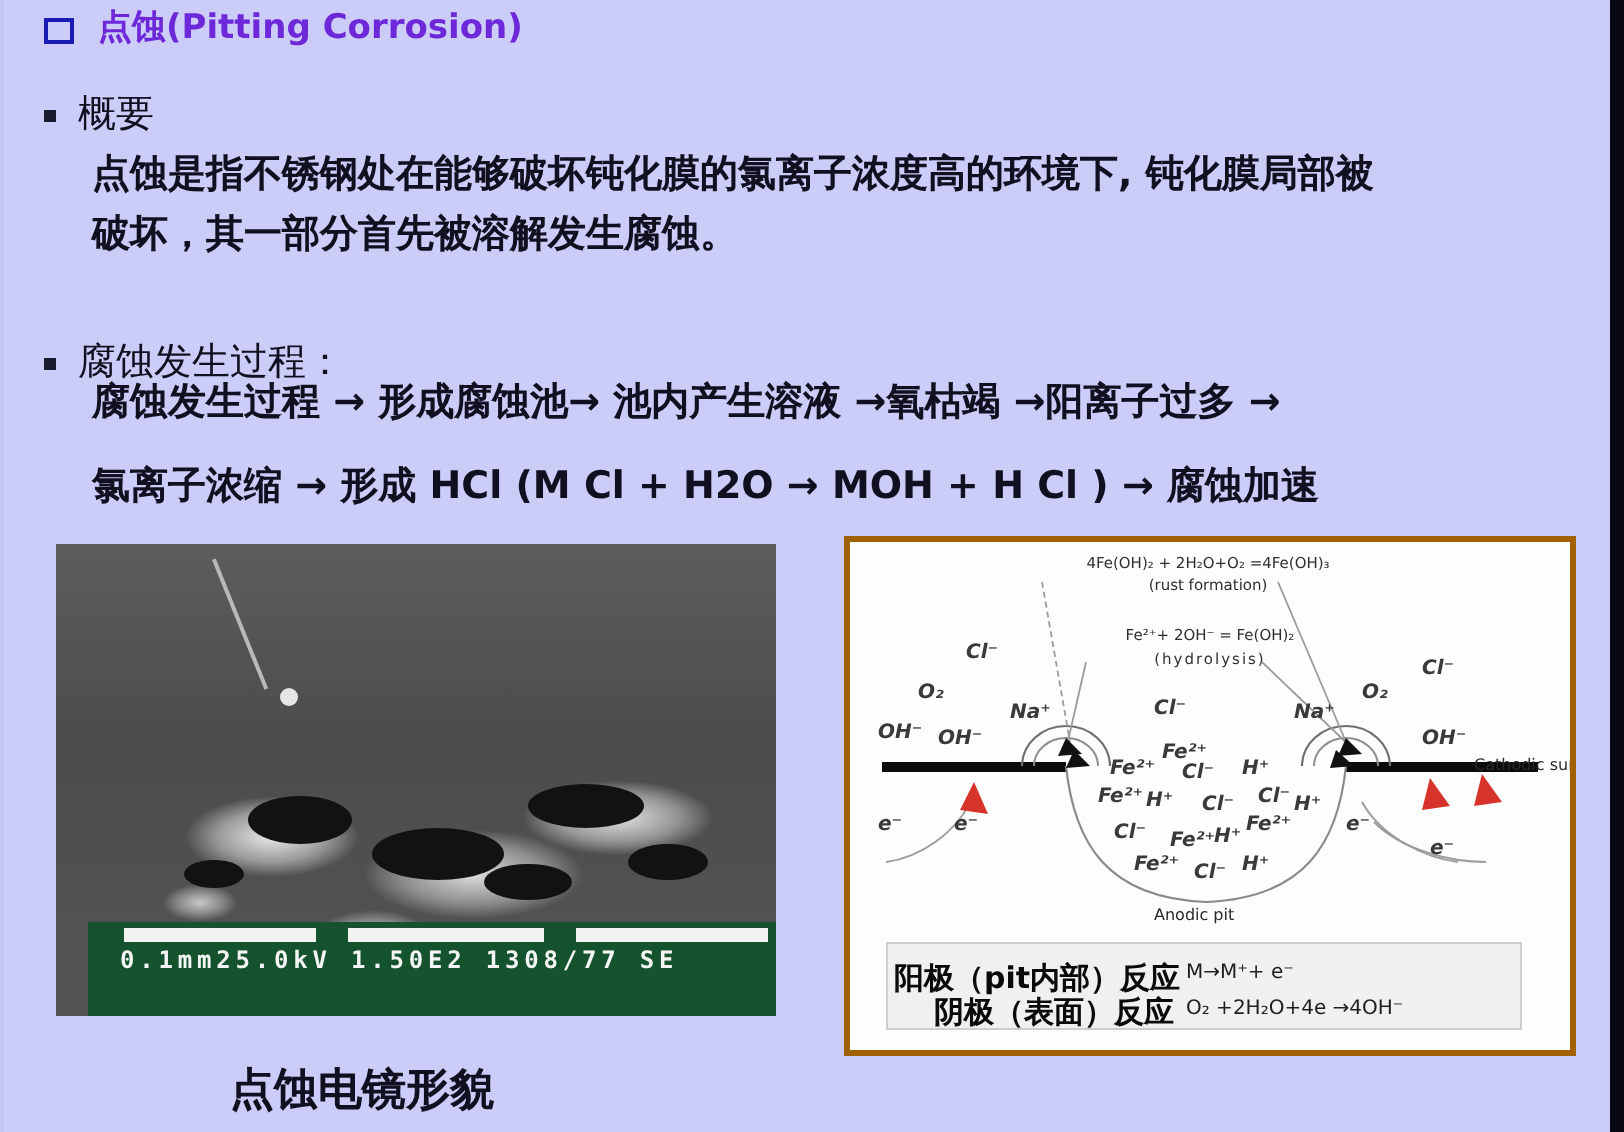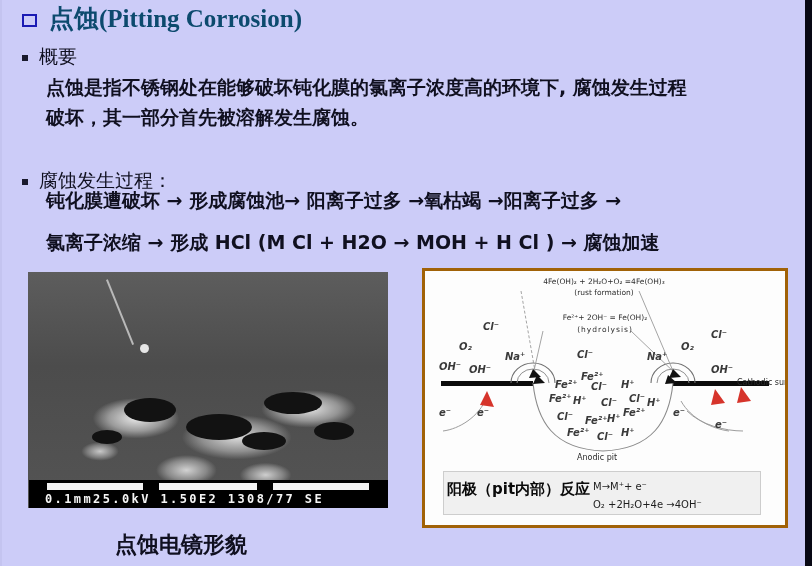--- a/index.html
+++ b/index.html
@@ -13,23 +13,22 @@
   .right-edge{position:absolute;top:0;right:0;width:7px;height:566px;background:#080814;}
   .left-edge{position:absolute;top:0;left:0;width:2px;height:566px;background:#c4c4f0;}
 
   
   .title-row{position:absolute;left:22px;top:2px;display:flex;align-items:center;gap:12px;}
   .sq-bullet{
     width:15px;height:13px;border:2px solid #1a1ab4;background:transparent;
     box-sizing:border-box;flex:none;margin-top:3px;
   }
   .title-text{
-    font-size:25px;font-weight:bold;color:#0c4a6e;letter-spacing:0px;
+    font-size:17px;font-weight:bold;color:#6d28d9;letter-spacing:0px;
     white-space:nowrap;
-    font-family:Liberation Serif, serif;
   }
 
   
   .bullet-line{position:absolute;display:flex;align-items:flex-start;gap:11px;}
   .sm-bullet{width:6px;height:6px;background:#1a1a2e;flex:none;margin-top:11px;}
   .b-head{font-size:19px;font-weight:normal;color:#101020;white-space:nowrap;}
 
   .para{
     position:absolute;font-size:19px;font-weight:bold;color:#101020;
     line-height:30px;white-space:nowrap;
@@ -55,21 +54,21 @@
       radial-gradient(ellipse 24px 12px at 20% 76%, #c8c8c8 0%, #7e7e7e 52%, rgba(80,80,80,0) 78%),
       linear-gradient(#5d5d5d,#4c4c4c 40%,#545454 100%);
   }
   .sem .dark-pit{position:absolute;background:#121212;border-radius:50%;}
   .sem .needle{
     position:absolute;left:78px;top:8px;width:2px;height:70px;background:#b9b9b9;
     transform:rotate(-22deg);transform-origin:top left;
   }
   .sem .needle-tip{position:absolute;left:112px;top:72px;width:9px;height:9px;border-radius:50%;background:#e6e6e6;}
   .sem-bar{
-    position:absolute;left:1px;right:0;bottom:0;height:28px;background:#000000;
+    position:absolute;left:16px;right:0;bottom:0;height:47px;background:#14532d;
   }
   .sem-bar .ticks{position:absolute;left:18px;top:3px;width:322px;height:7px;}
   .sem-bar .ticks span{position:absolute;top:0;height:7px;background:#f2f2f2;}
   .sem-bar .btext{
     position:absolute;left:16px;top:12px;
     font-family:"DejaVu Sans Mono","Liberation Mono",monospace;
     font-size:12px;font-weight:bold;color:#f5f5f5;letter-spacing:2.4px;
     white-space:nowrap;
   }
   .sem-caption{
@@ -107,28 +106,28 @@
 
 <div class="title-row">
   <div class="sq-bullet"></div>
   <div class="title-text">点蚀(Pitting Corrosion)</div>
 </div>
 
 <div class="bullet-line" style="left:22px;top:44px;">
   <div class="sm-bullet"></div>
   <div class="b-head">概要</div>
 </div>
-<div class="para" style="left:46px;top:72px;">点蚀是指不锈钢处在能够破坏钝化膜的氯离子浓度高的环境下, 腐蚀发生过程</div>
+<div class="para" style="left:46px;top:72px;">点蚀是指不锈钢处在能够破坏钝化膜的氯离子浓度高的环境下, 钝化膜局部被</div>
 <div class="para" style="left:46px;top:102px;">破坏，其一部分首先被溶解发生腐蚀。</div>
 
 <div class="bullet-line" style="left:22px;top:168px;">
   <div class="sm-bullet"></div>
   <div class="b-head">腐蚀发生过程：</div>
 </div>
-<div class="proc" style="left:46px;top:188px;">钝化膜遭破坏  →  形成腐蚀池→ 阳离子过多 →氧枯竭 →阳离子过多  →</div>
+<div class="proc" style="left:46px;top:188px;">腐蚀发生过程  →  形成腐蚀池→ 池内产生溶液 →氧枯竭 →阳离子过多  →</div>
 <div class="proc" style="left:46px;top:230px;">氯离子浓缩  →  形成  HCl (M Cl  + H2O → MOH + H Cl ) → 腐蚀加速</div>
 
 <div class="sem">
   <div class="grain"></div>
   <div class="dark-pit" style="left:96px;top:126px;width:52px;height:24px;"></div>
   <div class="dark-pit" style="left:158px;top:142px;width:66px;height:26px;"></div>
   <div class="dark-pit" style="left:236px;top:120px;width:58px;height:22px;"></div>
   <div class="dark-pit" style="left:214px;top:160px;width:44px;height:18px;"></div>
   <div class="dark-pit" style="left:286px;top:150px;width:40px;height:18px;"></div>
   <div class="dark-pit" style="left:64px;top:158px;width:30px;height:14px;"></div>
@@ -218,14 +217,15 @@
   <span class="ion" style="left:142px;top:156px;">Fe²⁺</span>
   <span class="ion" style="left:196px;top:156px;">H⁺</span>
   <span class="ion" style="left:172px;top:160px;">Cl⁻</span>
 
   <div class="cath-label" style="left:312px;top:107px;">Cathodic surface</div>
   <div class="anodic-label" style="left:152px;top:182px;">Anodic pit</div>
 
   <div class="rxn-box"></div>
   <div class="rxn-cn" style="left:22px;top:209px;">阳极（pit内部）反应</div>
   <div class="rxn-en" style="left:168px;top:210px;">M→M⁺+ e⁻</div>
+  <div class="rxn-cn" style="left:42px;top:226px;">阴极（表面）反应</div>
   <div class="rxn-en" style="left:168px;top:228px;">O₂ +2H₂O+4e →4OH⁻</div>
 </div>
 
 </body></html>

